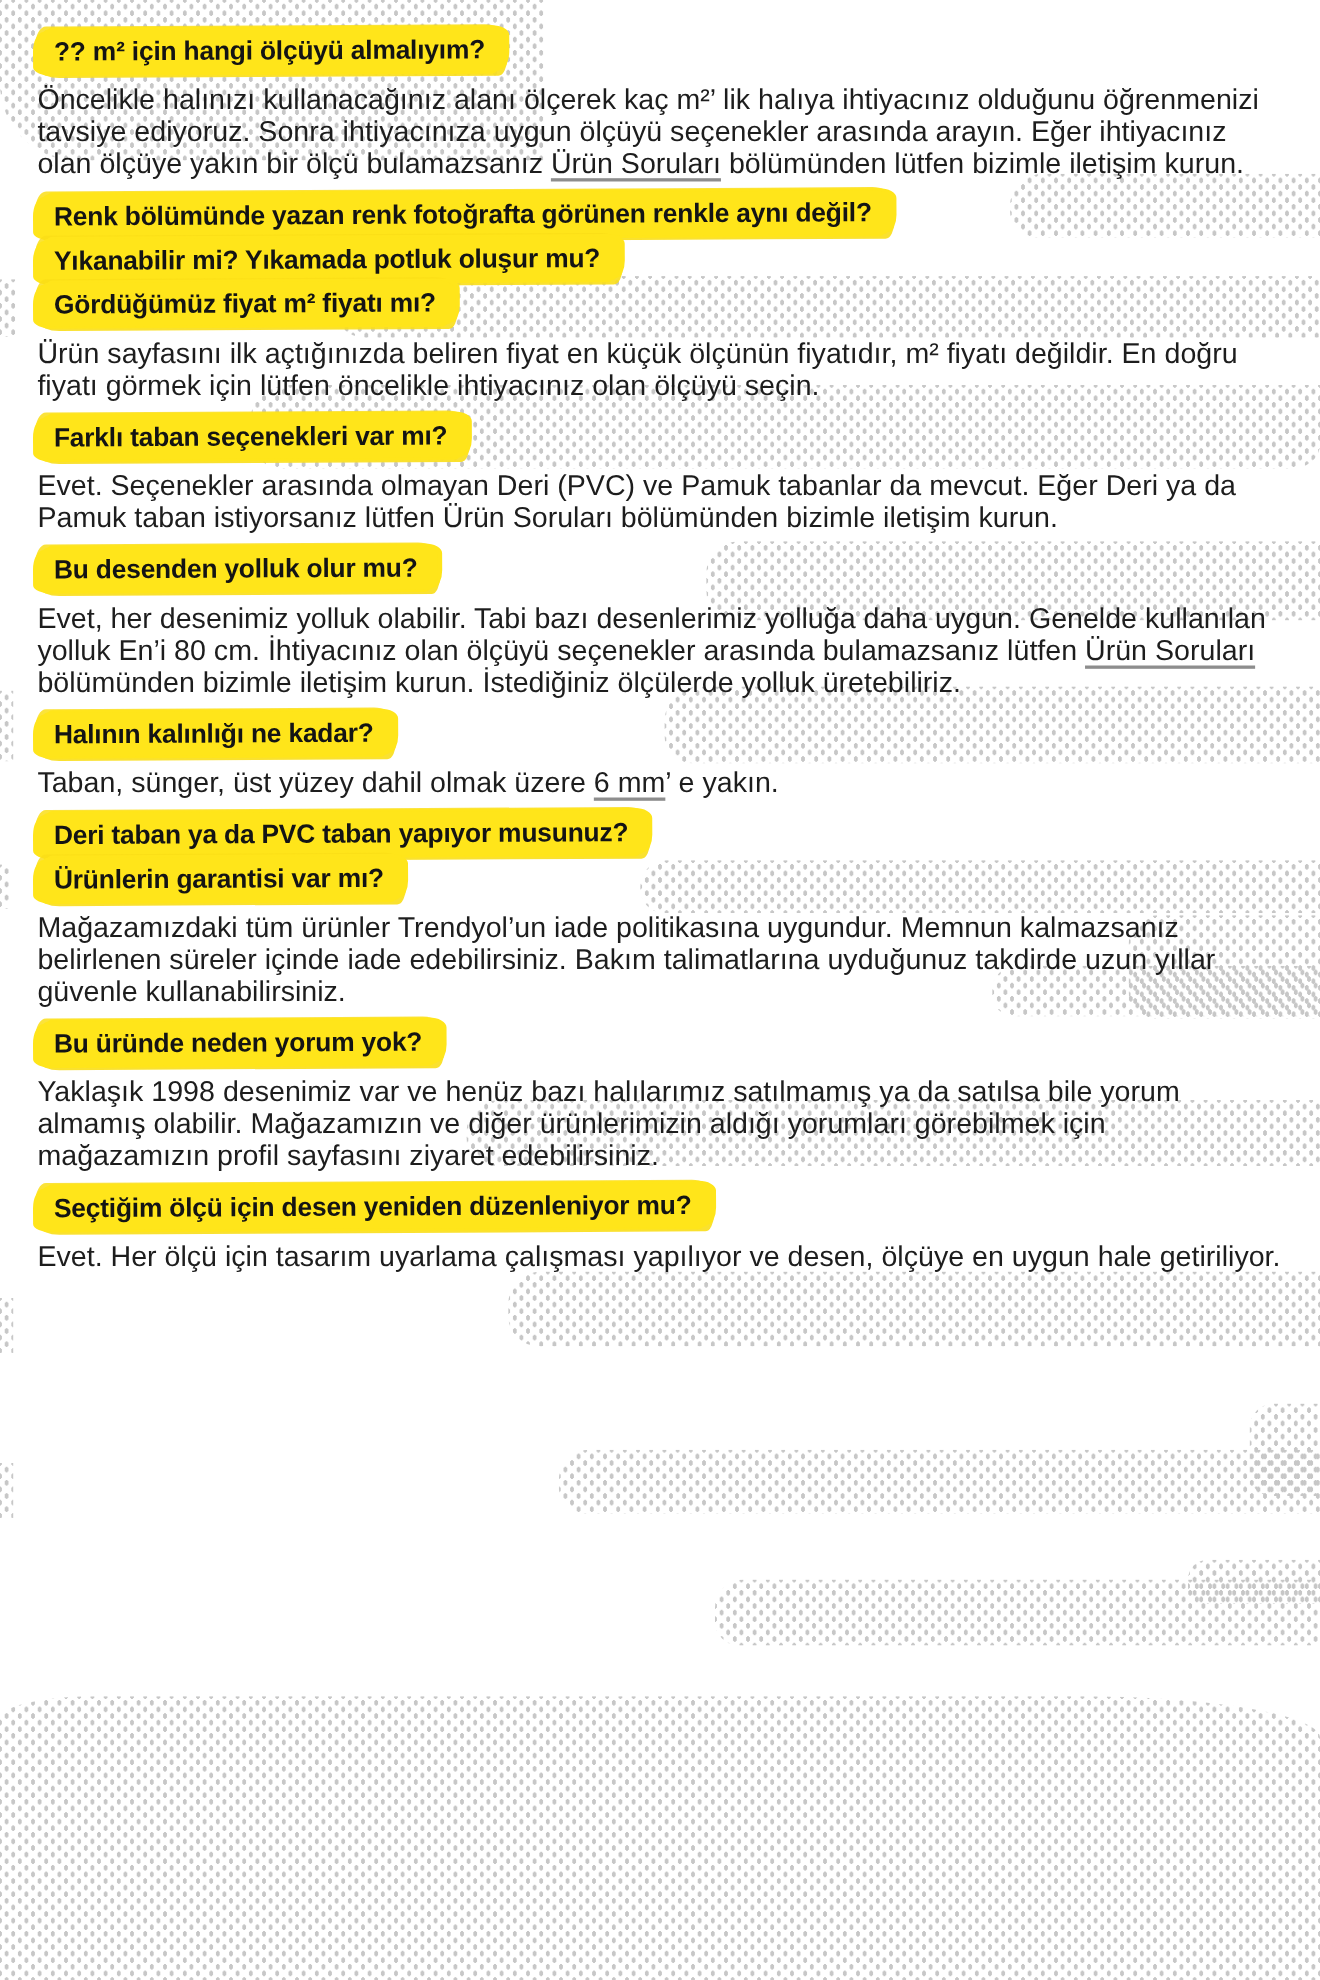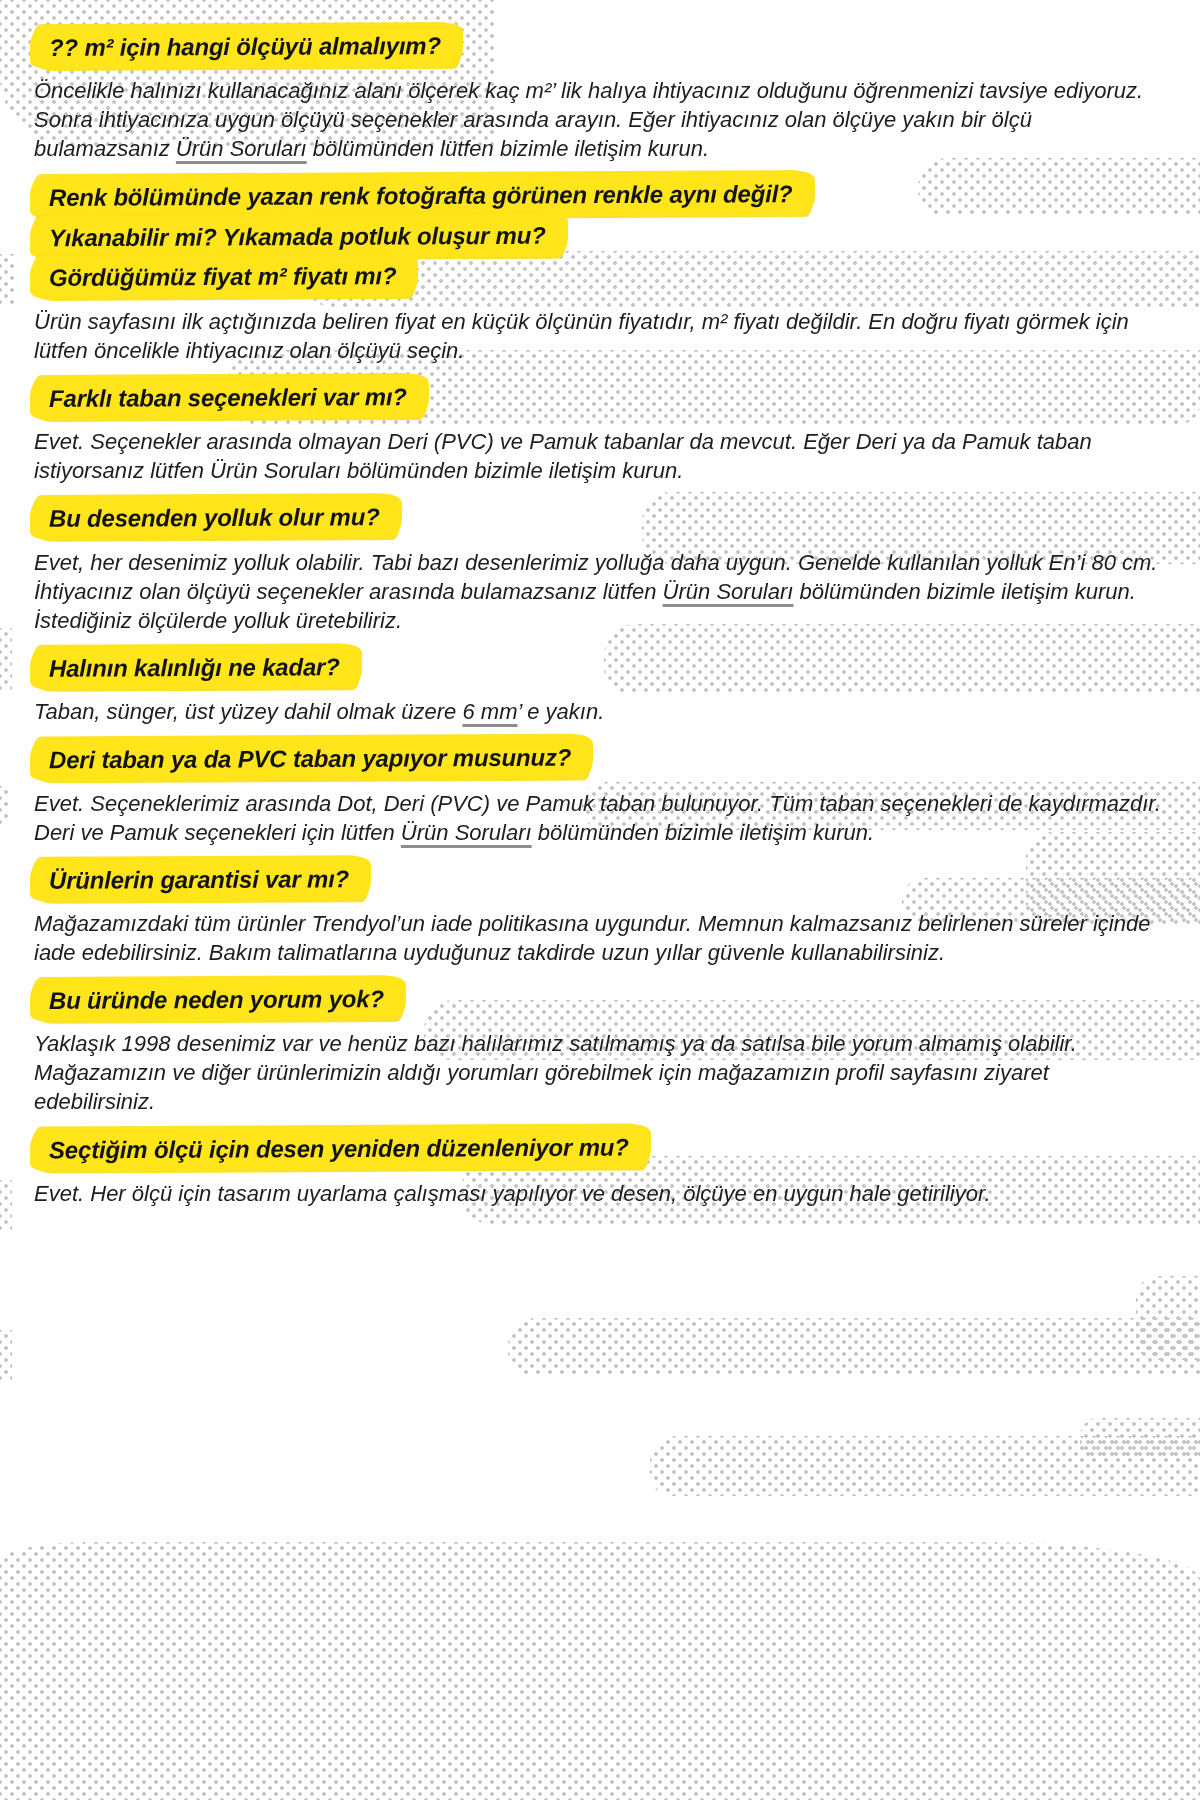--- a/index.html
+++ b/index.html
@@ -3,21 +3,20 @@
 <meta charset="utf-8">
 <style>
   html,body{margin:0;padding:0;background:#ffffff;}
   .page{
     position:relative;
     width:1200px;height:1800px;
     overflow:hidden;
     background:var(--bg,#ffffff);
     font-family:"Liberation Sans",sans-serif;
     color:var(--ink,#1d1d1d);
-    font-style:italic;
   }
   
   .dots{
     position:absolute;
     background-image:
       radial-gradient(1.7px 2.3px at 50% 50%, var(--dot,#c7c7c7) 97%, transparent 100%),
       radial-gradient(1.7px 2.3px at 50% 50%, var(--dot,#c7c7c7) 97%, transparent 100%);
     background-size:12px 12px;
     background-position:0 0,6px 6px;
     z-index:0;
@@ -39,21 +38,21 @@
     border-radius:10px 16px 8px 18px / 18px 9px 16px 8px;
     box-shadow:
       4px -2px 0 0 var(--highlight,#ffe51a),
       -4px 2px 0 0 var(--highlight,#ffe51a),
       2px 4px 0 0 rgba(250,222,24,.9),
       -2px -3px 0 0 rgba(250,222,24,.85);
     transform:rotate(-0.3deg);
   }
   .a{
     margin:10px 0 12px 0;
-    font-size:22px;
+    font-size:26px;
     line-height:29px;
     font-weight:500;
     color:var(--ink,#1d1d1d);
     max-width:1134px;
   }
   .u{
     text-decoration:underline;
     text-decoration-thickness:3px;
     text-decoration-color:#8d8d8d;
     text-underline-offset:5px;
@@ -87,18 +86,18 @@
   <div class="dots" style="top:1542px;left:0;width:1200px;height:258px;border-radius:90px 220px 0 0 / 20px 38px 0 0;"></div>
 
   <main class="content" id="faq-list">
       <section><h2 class="q">?? m² için hangi ölçüyü almalıyım?</h2><p class="a"><span>Öncelikle halınızı kullanacağınız alanı ölçerek kaç m²’ lik halıya ihtiyacınız olduğunu öğrenmenizi tavsiye ediyoruz. Sonra ihtiyacınıza uygun ölçüyü seçenekler arasında arayın. Eğer ihtiyacınız olan ölçüye yakın bir ölçü bulamazsanız </span><span class="u">Ürün Soruları</span><span> bölümünden lütfen bizimle iletişim kurun.</span></p></section>
       <section><h2 class="q">Renk bölümünde yazan renk fotoğrafta görünen renkle aynı değil?</h2></section>
       <section><h2 class="q">Yıkanabilir mi? Yıkamada potluk oluşur mu?</h2></section>
       <section><h2 class="q">Gördüğümüz fiyat m² fiyatı mı?</h2><p class="a"><span>Ürün sayfasını ilk açtığınızda beliren fiyat en küçük ölçünün fiyatıdır, m² fiyatı değildir. En doğru fiyatı görmek için lütfen öncelikle ihtiyacınız olan ölçüyü seçin.</span></p></section>
       <section><h2 class="q">Farklı taban seçenekleri var mı?</h2><p class="a"><span>Evet. Seçenekler arasında olmayan Deri (PVC) ve Pamuk tabanlar da mevcut. Eğer Deri ya da Pamuk taban istiyorsanız lütfen Ürün Soruları bölümünden bizimle iletişim kurun.</span></p></section>
       <section><h2 class="q">Bu desenden yolluk olur mu?</h2><p class="a"><span>Evet, her desenimiz yolluk olabilir. Tabi bazı desenlerimiz yolluğa daha uygun. Genelde kullanılan yolluk En’i 80 cm. İhtiyacınız olan ölçüyü seçenekler arasında bulamazsanız lütfen </span><span class="u">Ürün Soruları</span><span> bölümünden bizimle iletişim kurun. İstediğiniz ölçülerde yolluk üretebiliriz.</span></p></section>
       <section><h2 class="q">Halının kalınlığı ne kadar?</h2><p class="a"><span>Taban, sünger, üst yüzey dahil olmak üzere </span><span class="u">6 mm</span><span>’ e yakın.</span></p></section>
-      <section><h2 class="q">Deri taban ya da PVC taban yapıyor musunuz?</h2><p class="a"><span>Evet. Seçeneklerimiz arasında Dot, Deri (PVC) ve Pamuk taban bulunuyor. Tüm taban seçenekleri de kaydırmazdır. Deri ve Pamuk seçenekleri için lütfen </span><span class="u">Ürün Soruları</span><span> bölümünden bizimle iletişim kurun.</span></p></section>
+      <section><h2 class="q">Deri taban ya da PVC taban yapıyor musunuz?</h2></section>
       <section><h2 class="q">Ürünlerin garantisi var mı?</h2><p class="a"><span>Mağazamızdaki tüm ürünler Trendyol’un iade politikasına uygundur. Memnun kalmazsanız belirlenen süreler içinde iade edebilirsiniz. Bakım talimatlarına uyduğunuz takdirde uzun yıllar güvenle kullanabilirsiniz.</span></p></section>
       <section><h2 class="q">Bu üründe neden yorum yok?</h2><p class="a"><span>Yaklaşık 1998 desenimiz var ve henüz bazı halılarımız satılmamış ya da satılsa bile yorum almamış olabilir. Mağazamızın ve diğer ürünlerimizin aldığı yorumları görebilmek için mağazamızın profil sayfasını ziyaret edebilirsiniz.</span></p></section>
       <section><h2 class="q">Seçtiğim ölçü için desen yeniden düzenleniyor mu?</h2><p class="a"><span>Evet. Her ölçü için tasarım uyarlama çalışması yapılıyor ve desen, ölçüye en uygun hale getiriliyor.</span></p></section>
     </main>
 </div>
 
 </body></html>

